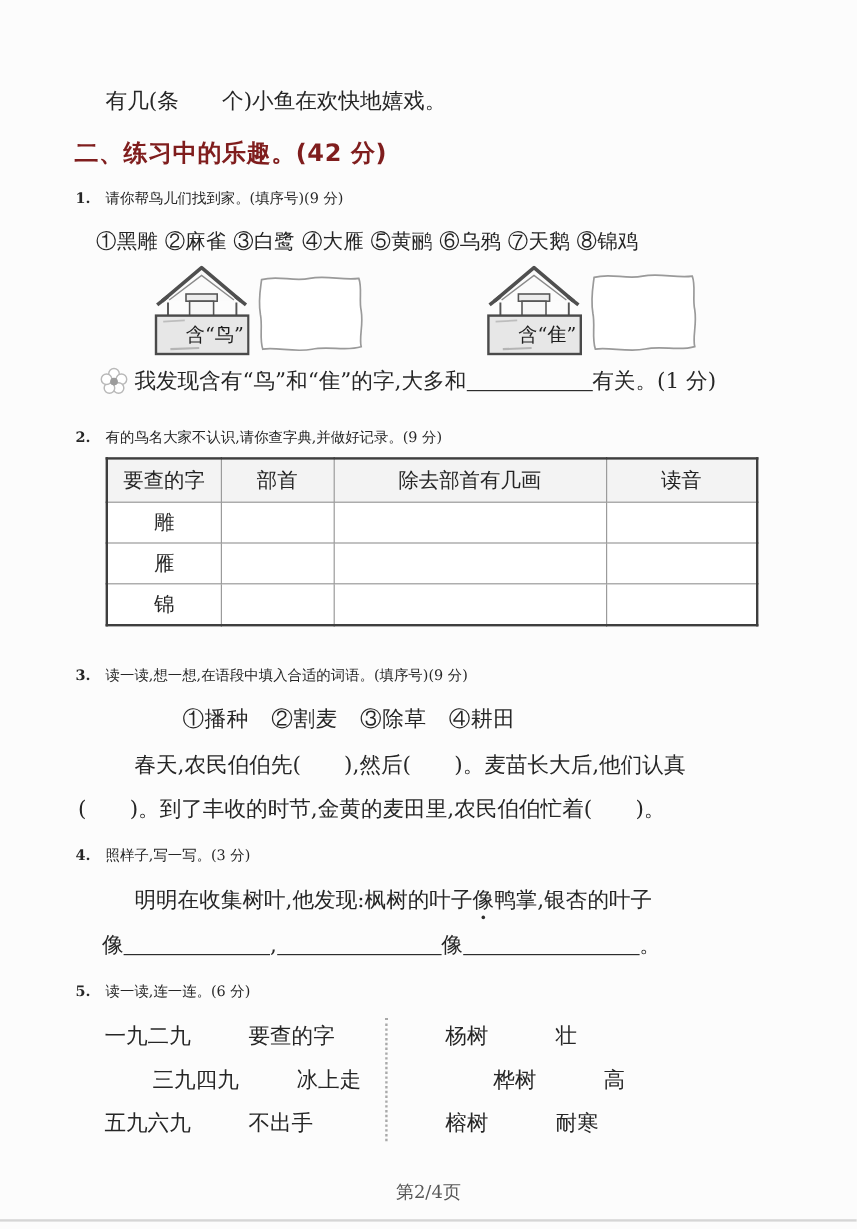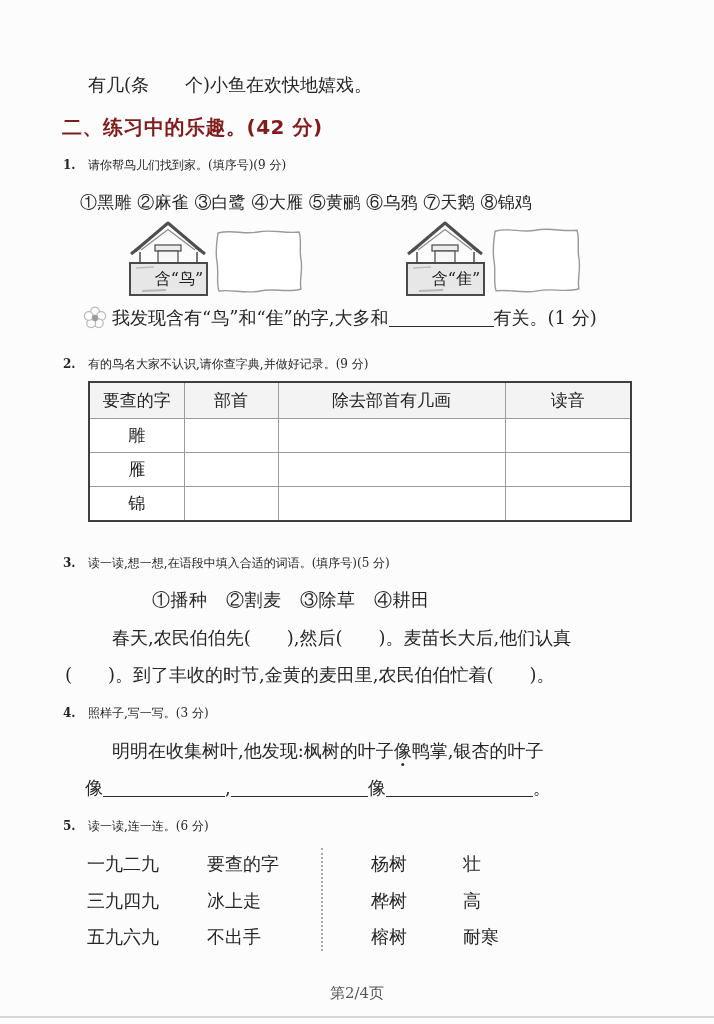--- a/index.html
+++ b/index.html
@@ -40,21 +40,21 @@
     border:2px solid #3e3e3e;background:#fff;
   }
   .dict-table th,.dict-table td{
     border:1px solid #9b9b9b;text-align:center;vertical-align:middle;
     font-size:17px;font-weight:normal;padding:0;color:#242424;
   }
   .dict-table th{height:35px;background:#f3f3f3;}
   .dict-table td{height:33px;}
   
   .mcol1{left:87px;} .mcol2{left:207px;} .mcol3{left:371px;} .mcol4{left:463px;}
-  .mrow1{top:851px;} .mrow2{top:888px;} .mrow3{top:924px;}
+  .mrow1{top:851px;} .mrow2{top:888px;margin-left:40px;} .mrow3{top:924px;}
   .divider{
     position:absolute;left:321px;top:848px;height:103px;width:0;
     border-left:2px dotted #a9a9a9;
   }
   .footer{
     position:absolute;top:983px;left:0;width:100%;text-align:center;
     font-size:15px;color:#575757;line-height:20px;
   }
   .scan-edge{position:absolute;left:0;top:1016px;width:100%;height:2px;background:#d6d6d6;}
 </style>
@@ -159,21 +159,21 @@
   <tr>
     <td>锦</td>
     <td></td>
     <td></td>
     <td></td>
   </tr>
 </tbody>
   </table>
 
 <div class="abs qline" style="left:63px;top:550px">
-  <span class="qnum">3.</span><span>读一读,想一想,在语段中填入合适的词语。(填序号)(5 分)</span>
+  <span class="qnum">3.</span><span>读一读,想一想,在语段中填入合适的词语。(填序号)(9 分)</span>
 </div>
 <div class="abs t18" style="left:152px;top:587px;letter-spacing:.5px">①播种　②割麦　③除草　④耕田</div>
 <div class="abs t18" style="left:112px;top:625px">春天,农民伯伯先(　　),然后(　　)。麦苗长大后,他们认真</div>
 <div class="abs t18" style="left:65px;top:662px">(　　)。到了丰收的时节,金黄的麦田里,农民伯伯忙着(　　)。</div>
 
 <div class="abs qline" style="left:63px;top:700px">
   <span class="qnum">4.</span><span>照样子,写一写。(3 分)</span>
 </div>
 <div class="abs t18" style="left:112px;top:738px">
   <span>明明在收集树叶,他发现:枫树的叶子</span><span class="emph">像</span><span>鸭掌,银杏的叶子</span>

